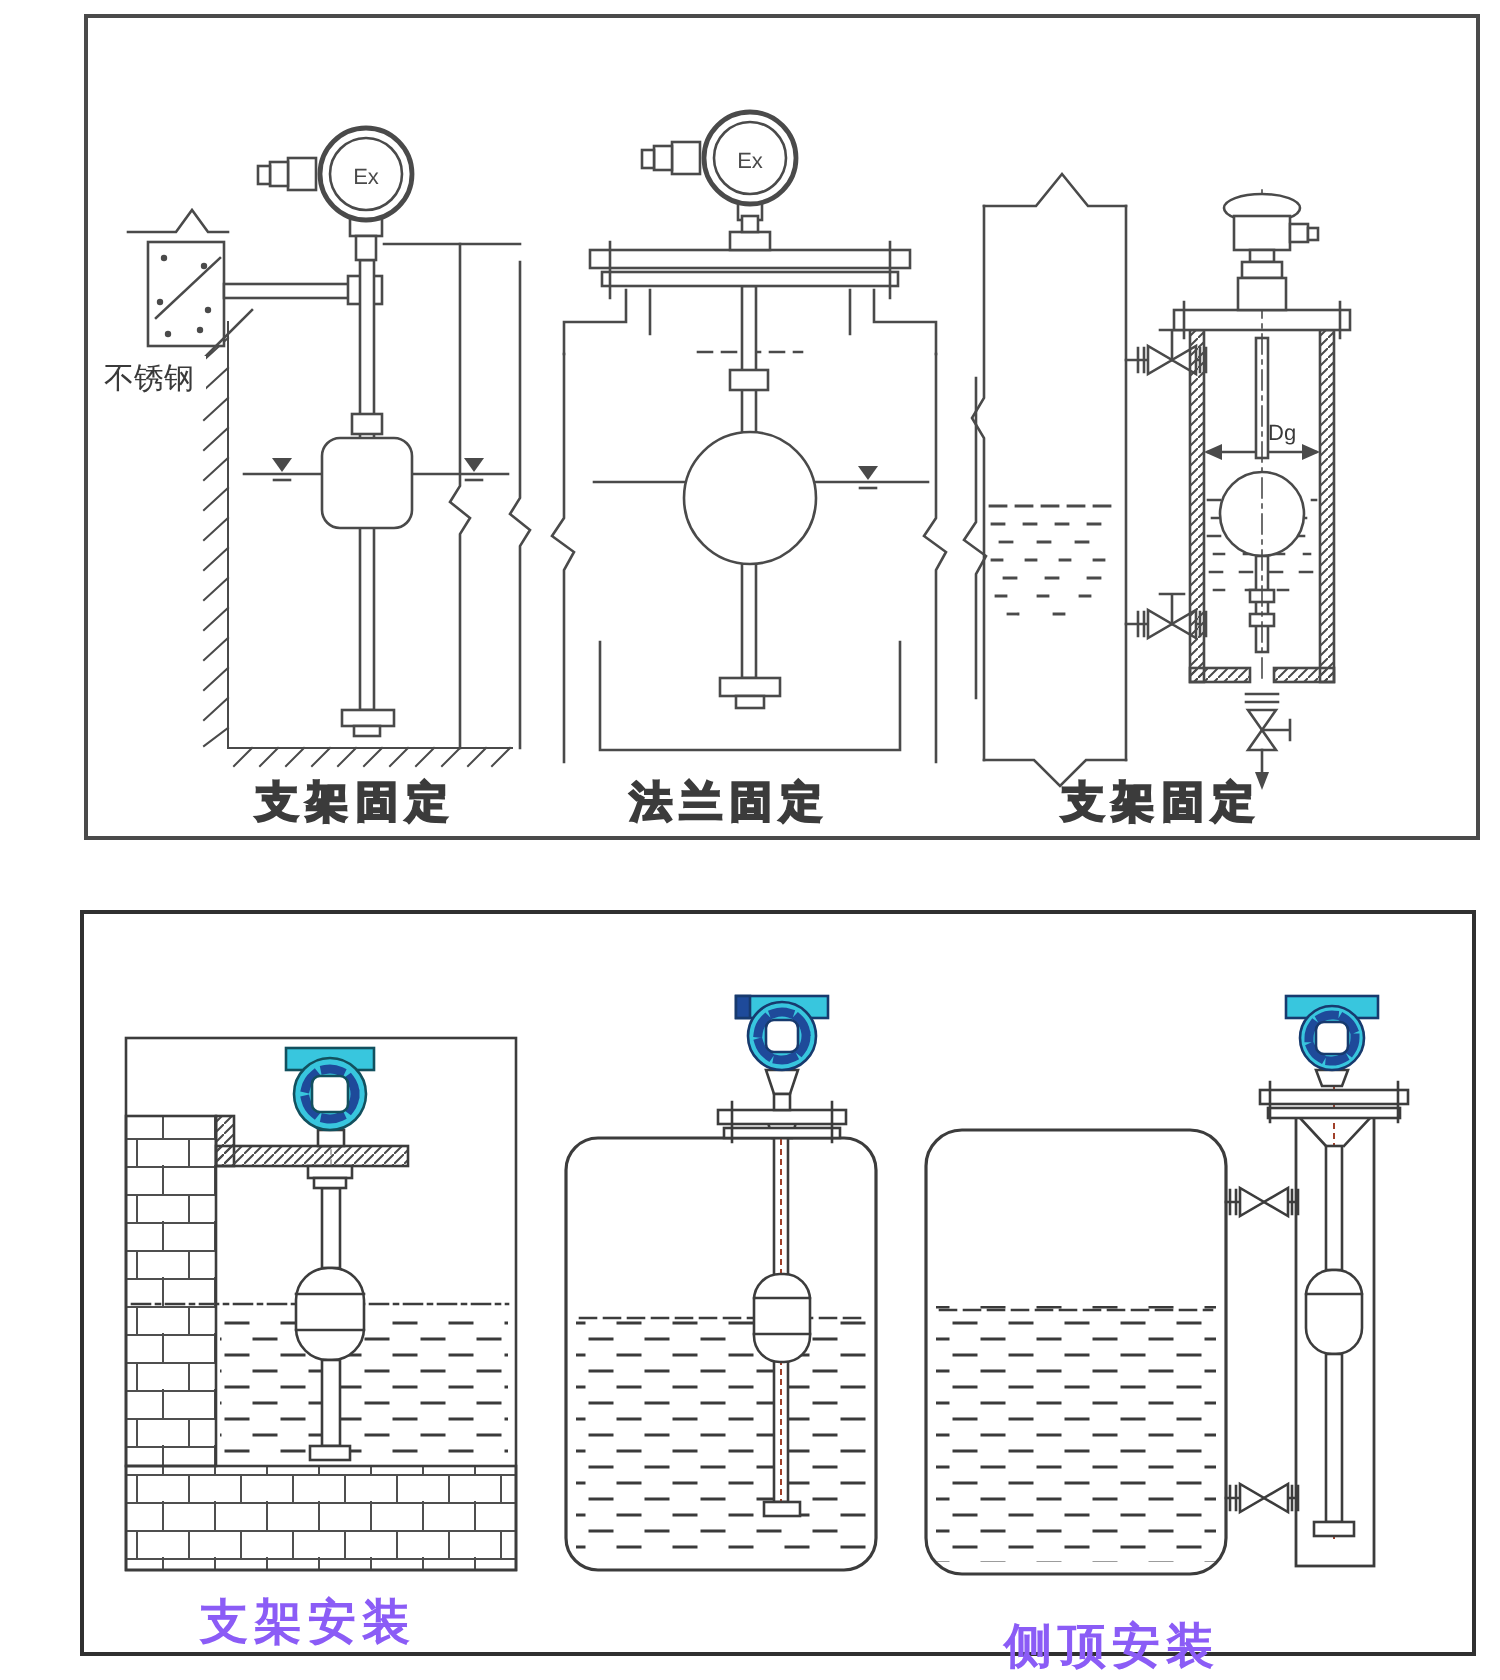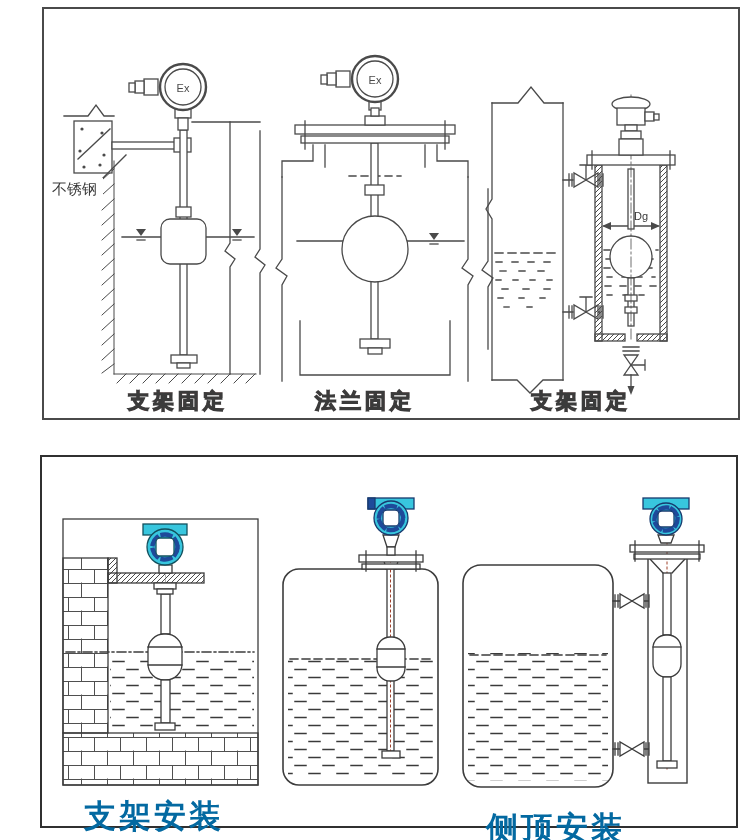--- a/index.html
+++ b/index.html
@@ -5,21 +5,21 @@
   html,body{margin:0;padding:0;}
   body{width:750px;height:840px;position:relative;background:#ffffff;
        font-family:"Liberation Sans",sans-serif;overflow:hidden;}
   .panel{position:absolute;background:#fff;text-decoration:underline;}
   .panel-top{left:42px;top:7px;width:694px;height:409px;border:2px solid #4a4a4a;}
   .panel-bottom{left:40px;top:455px;width:694px;height:369px;border:2px solid #303030;}
   .panel svg{position:absolute;left:0;top:0;}
   .cap{position:absolute;transform:translateX(-50%);white-space:nowrap;}
   .cap-top{font-size:21px;font-weight:700;letter-spacing:4px;color:#ef4444;
            -webkit-text-stroke:1.2px #3b3b3b;text-stroke:1.2px #3b3b3b;}
-  .cap-bottom{font-size:32px;font-weight:900;letter-spacing:3px;color:#0369a1;}
+  .cap-bottom{font-size:24px;font-weight:900;letter-spacing:3px;color:#8b5cf6;}
   text{font-family:"Liberation Sans",sans-serif;}
 </style>
 </head>
 <body>
 
 <div class="panel panel-top">
 <svg width="694" height="409" viewBox="0 0 694 409" stroke="#4a4a4a" fill="none" stroke-width="1.3" stroke-linecap="square">
 
   <g>
 

